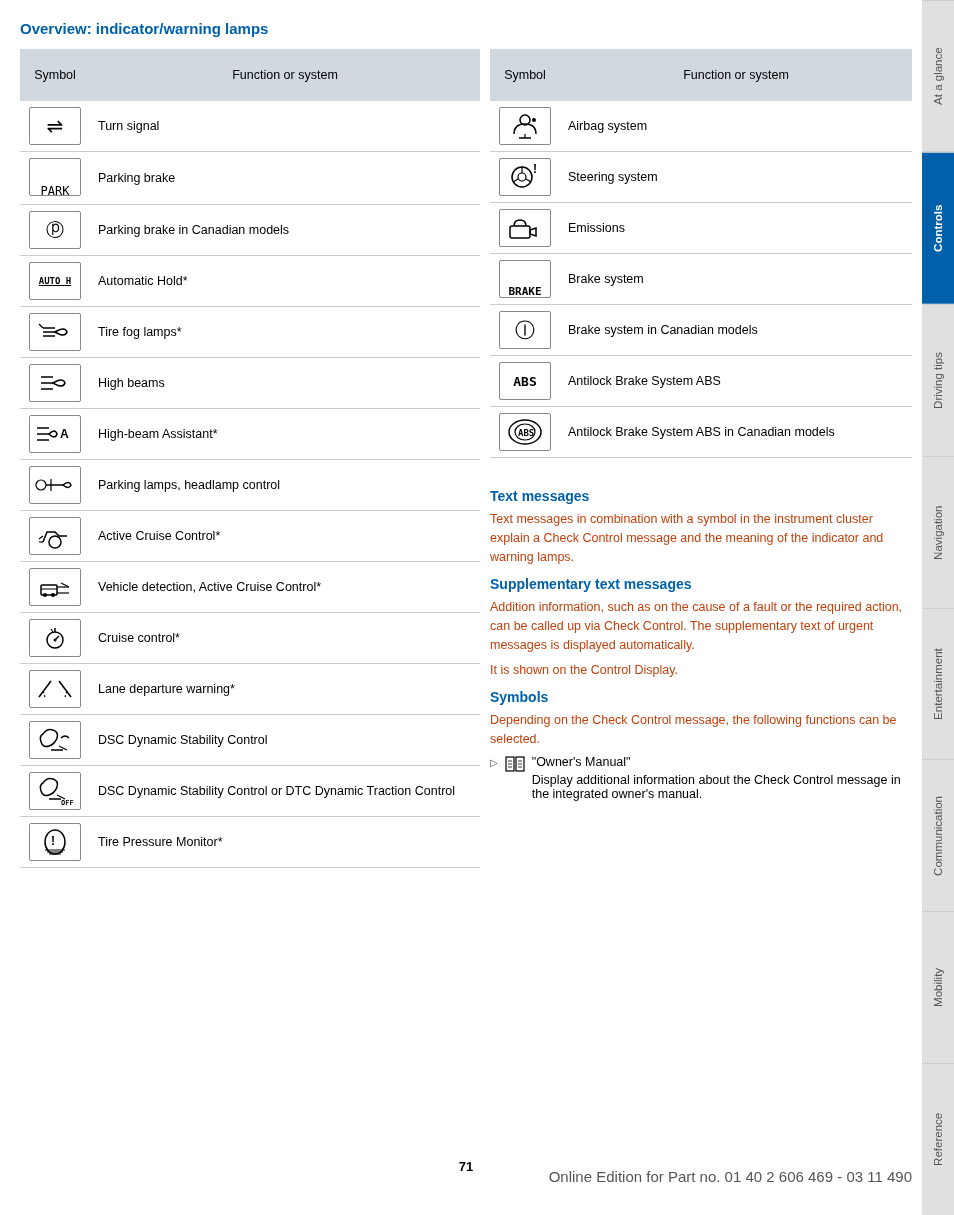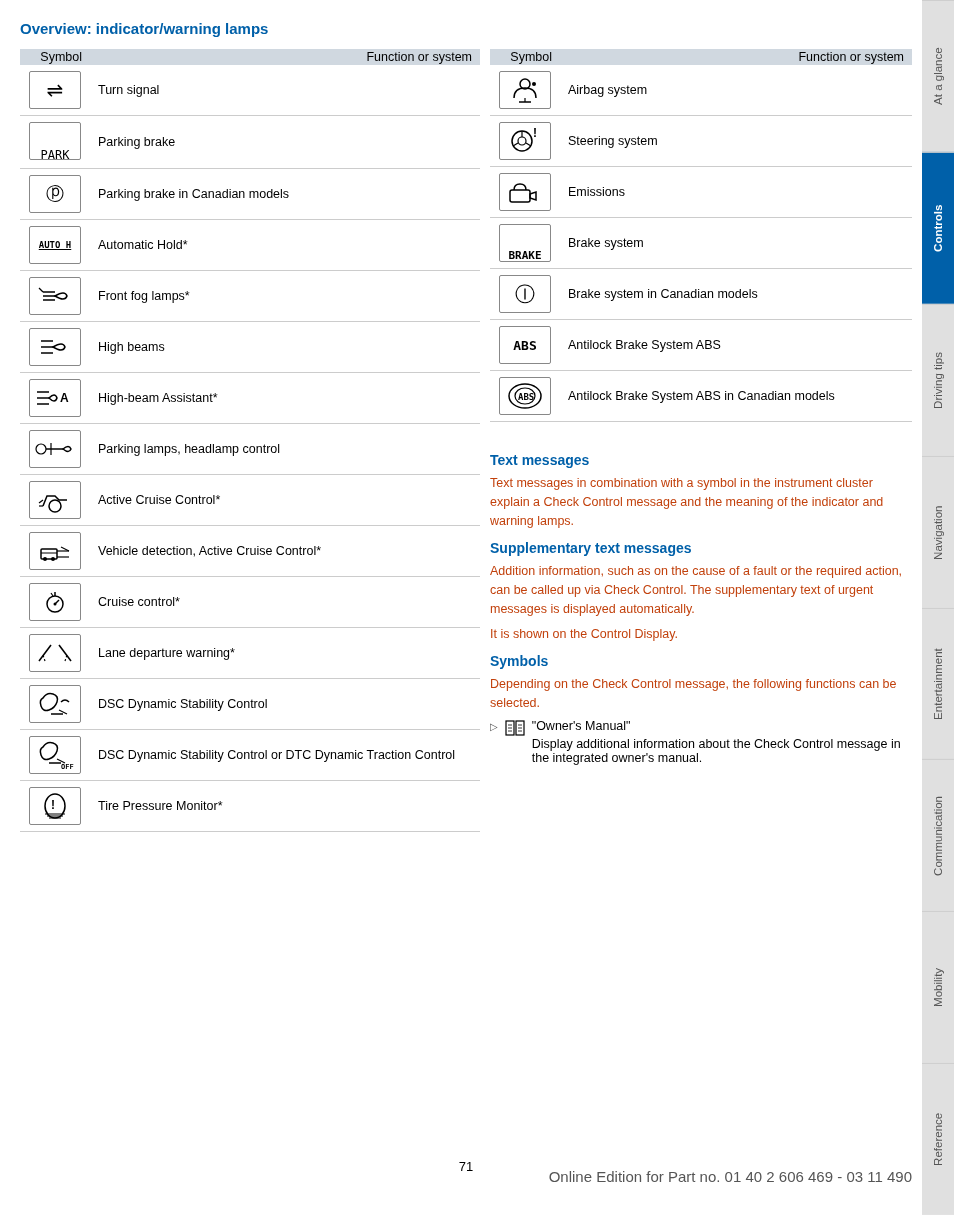--- a/index.html
+++ b/index.html
@@ -50,22 +50,22 @@
       width: 100%;
       border-collapse: collapse;
       font-size: 12.5px;
     }
 
     .indicator-table thead tr {
       background: #d0d8e0;
     }
 
     .indicator-table thead th {
-      padding: 1px 8px;
-      text-align: right;
+      padding: 19px 8px;
+      text-align: center;
       font-weight: normal;
       font-size: 12.5px;
     }
 
     .indicator-table tbody tr {
       border-bottom: 1px solid #ccc;
     }
 
     .indicator-table tbody td {
       padding: 6px 8px;
@@ -173,21 +173,21 @@
       bottom: 10px;
       left: 0;
       right: 32px;
       text-align: right;
       font-size: 15px;
       color: #555;
     }
 
     .page-num {
       font-size: 13px;
-      font-weight: normal;
+      font-weight: bold;
       margin-bottom: 4px;
       text-align: center;
     }
 
     .park-text {
       font-size: 12px;
       font-weight: normal;
       font-family: monospace;
       margin-top: 28px;
     }
@@ -272,21 +272,21 @@
               <div class="symbol-box">
                 <svg width="40" height="28" viewBox="0 0 40 28">
                   <line x1="8" y1="10" x2="20" y2="10" stroke="#000" stroke-width="1.5"></line>
                   <line x1="8" y1="14" x2="20" y2="14" stroke="#000" stroke-width="1.5"></line>
                   <line x1="8" y1="18" x2="20" y2="18" stroke="#000" stroke-width="1.5"></line>
                   <path d="M20 14 Q30 8 32 14 Q30 20 20 14Z" fill="none" stroke="#000" stroke-width="1.5"></path>
                   <line x1="4" y1="6" x2="8" y2="10" stroke="#000" stroke-width="1.2"></line>
                 </svg>
               </div>
             </td>
-            <td>Front fog lamps*</td>
+            <td>Tire fog lamps*</td>
           </tr>
 
           <tr>
             <td class="symbol-cell">
               <div class="symbol-box">
                 <svg width="40" height="28" viewBox="0 0 40 28">
                   <line x1="6" y1="8" x2="18" y2="8" stroke="#000" stroke-width="1.5"></line>
                   <line x1="6" y1="14" x2="18" y2="14" stroke="#000" stroke-width="1.5"></line>
                   <line x1="6" y1="20" x2="18" y2="20" stroke="#000" stroke-width="1.5"></line>
                   <path d="M18 14 Q28 8 30 14 Q28 20 18 14Z" fill="none" stroke="#000" stroke-width="1.5"></path>

